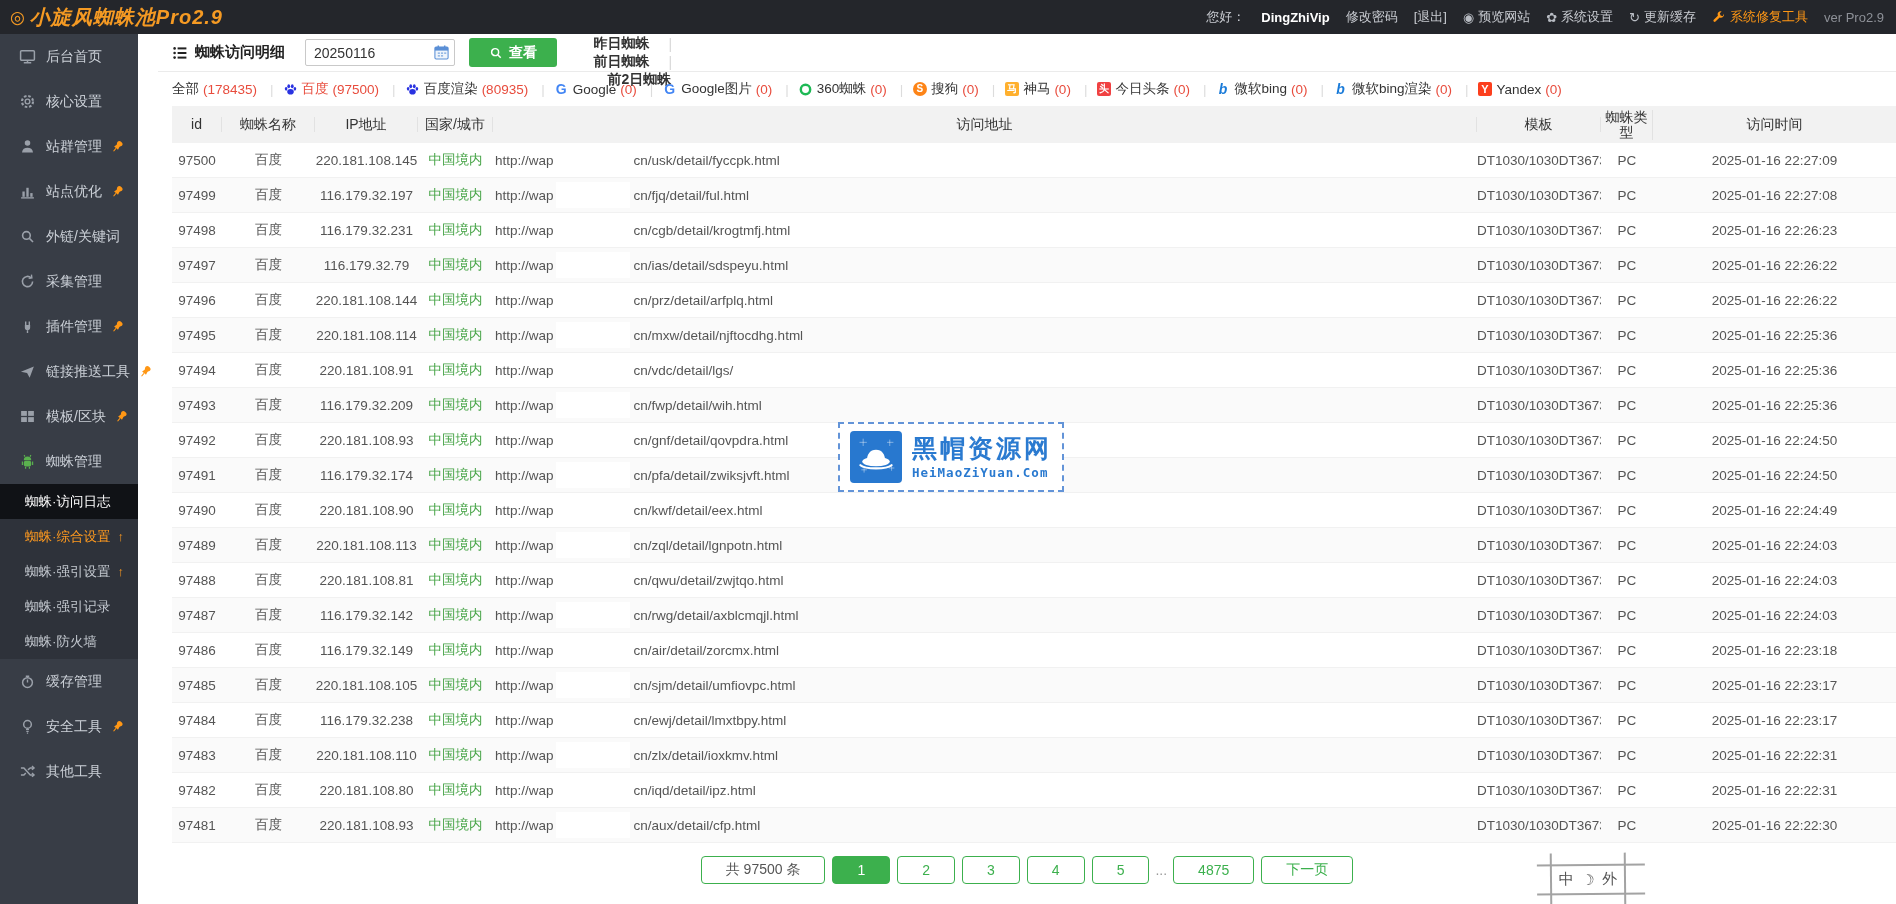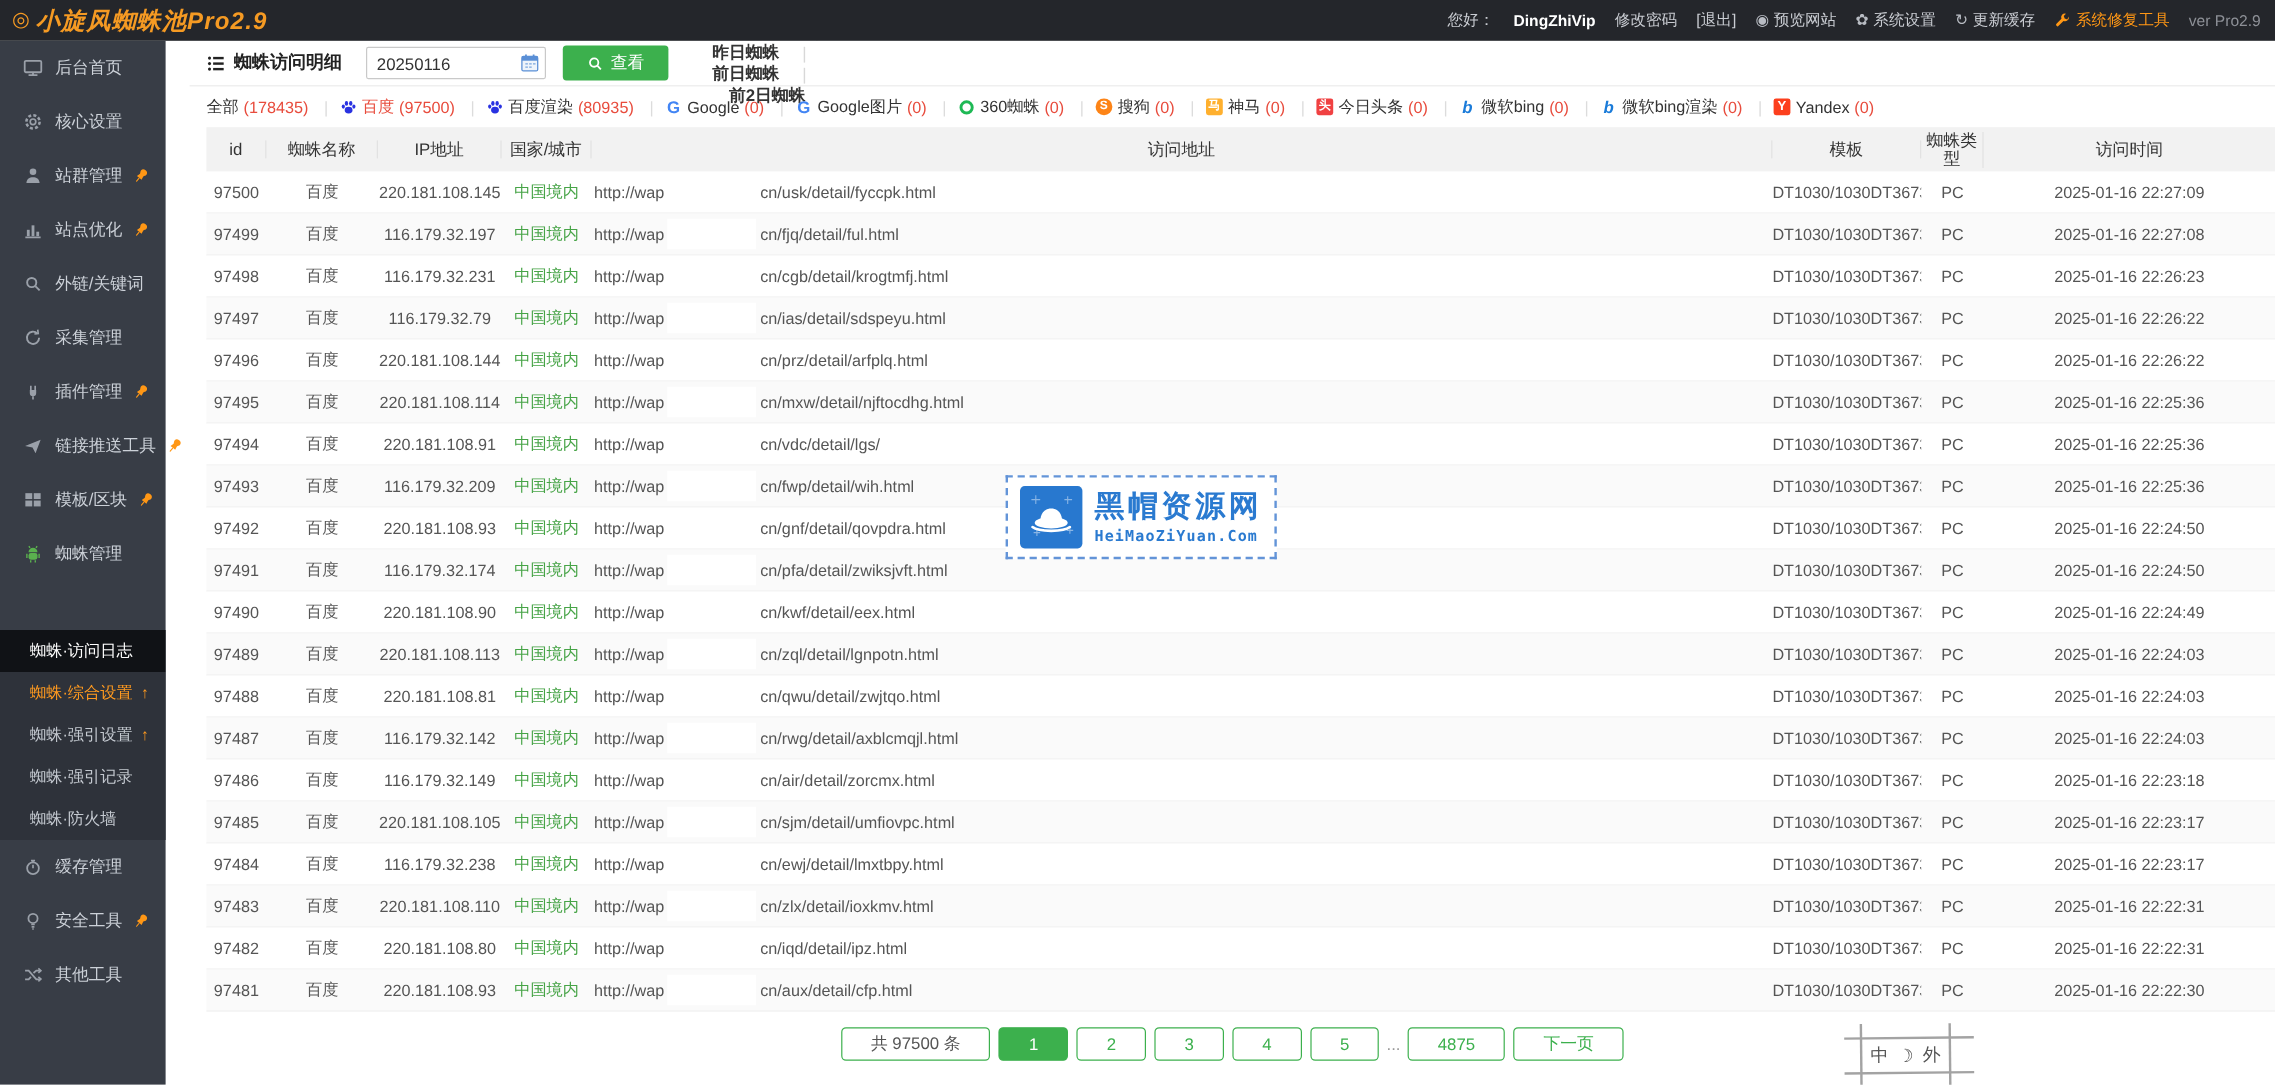--- a/index.html
+++ b/index.html
@@ -17,35 +17,35 @@
   .tb-ic { font-size:13px; color:#b8bcc3; }
   .tb-repair { color:var(--orange); }
   .tb-ver { color:#8d9097; }
 
   
   .sidebar { position:absolute; top:34px; left:0; bottom:0; width:138px; background:#383d46; z-index:20; }
   .side-item { height:45px; display:flex; align-items:center; padding-left:19px; color:#ccd1d8; font-size:14px; cursor:pointer; white-space:nowrap; }
   .side-item .si-icon { width:17px; height:17px; margin-right:10px; color:#9aa0a9; flex:none; }
   .side-item .si-icon.green { color:#5ab14e; }
   .side-item.sub { height:35px; padding-left:25px; font-size:13.5px; background:#2e323a; color:#c4c9d0; }
-  .side-item.sub.active { background:#101216; color:#fff;margin-top:41px; }
+  .side-item.sub.active { background:#101216; color:#fff; }
   .side-item.sub.highlight { color:#ff9a1f; }
   .si-pin { width:15px; height:15px; margin-left:8px; flex:none; }
   .si-arrow { color:#ff9a1f; margin-left:7px; font-size:13px; }
 
   
   .main { position:absolute; left:158px; top:34px; right:0; bottom:0; background:#fff; }
 
   .toolbar { height:38px; display:flex; align-items:center; padding-left:14px; border-bottom:1px solid #ebebeb; }
   .tl-title { display:flex; align-items:center; gap:7px; font-size:15px; font-weight:bold; color:#222; }
   .tl-title .ic { width:16px; height:16px; }
   .date-wrap { position:relative; margin-left:20px;text-decoration:underline; }
   .date-input { width:150px; height:27px; border:1px solid #c9c9c9; border-radius:2px; font-size:14px; color:#333; padding:0 26px 0 8px; font-family:inherit; }
   .cal-ic { position:absolute; right:5px; top:5px; width:17px; height:17px; cursor:pointer; }
-  .view-btn { margin-left:14px; height:29px; background:var(--green); color:#fff; border:none; border-radius:3px; font-size:14px; padding:0 20px; display:flex; align-items:center; gap:6px; cursor:pointer; font-family:inherit; }
+  .view-btn { margin-left:14px; height:29px; background:var(--green); color:#fff; border:none; border-radius:3px; font-size:14px; padding:0 20px; display:flex; align-items:center; gap:6px; cursor:pointer; font-family:inherit;font-weight:bold; }
   .view-btn .ic { width:14px; height:14px; }
   .quick-links { display:flex; align-items:center; margin-left:26px; font-size:14px; color:#333; font-weight:bold;flex-direction:column; }
   .q-link { display:flex; align-items:center; gap:6px; cursor:pointer; }
   .q-link .ic { width:15px; height:15px; color:#8f949b; }
   .q-link:not(:last-child)::after { content:"|"; color:#d8d8d8; margin:0 13px; font-weight:normal; }
 
   .filter-bar { height:34px; display:flex; align-items:center; padding-left:14px; font-size:13.5px; color:#333; white-space:nowrap; }
   .f-item { display:flex; align-items:center; gap:4px; cursor:pointer; }
   .f-item:not(:last-child)::after { content:"|"; color:#dcdcdc; margin:0 9px; }
   .f-count { color:var(--red); }
@@ -75,21 +75,21 @@
 
   
   .pagination { display:flex; align-items:center; justify-content:center; gap:7px; margin-top:13px; font-size:14px; }
   .pg-box { display:inline-flex; align-items:center; justify-content:center; min-width:30px; height:28px; padding:0 24px; border:1px solid var(--green); border-radius:4px; color:var(--green); background:#fff; cursor:pointer; text-decoration:none; }
   .pg-total { color:#555; cursor:default; }
   .pg-page.active { background:var(--green); color:#fff; }
   .pg-ellipsis { color:#999; margin:0 -1px; }
   .pg-pages { display:contents; }
 
   
-  .watermark { position:absolute; left:838px; top:396px; width:226px; height:70px; border:2px dashed #6394d8; background:rgba(255,255,255,.96); display:flex; align-items:center; padding:0 10px; gap:10px; z-index:40; }
+  .watermark { position:absolute; left:838px; top:422px; width:226px; height:70px; border:2px dashed #6394d8; background:rgba(255,255,255,.96); display:flex; align-items:center; padding:0 10px; gap:10px; z-index:40; }
   .wm-logo { width:52px; height:52px; background:#2878cf; border-radius:4px; flex:none; display:flex; align-items:center; justify-content:center; }
   .wm-logo svg { width:44px; height:44px; }
   .wm-text { display:flex; flex-direction:column; line-height:1.15; }
   .wm-title { font-size:25px; letter-spacing:3px; color:var(--blue); font-weight:600; white-space:nowrap; }
   .wm-sub { font-size:12.5px; font-weight:bold; color:var(--blue); font-family:"DejaVu Sans Mono","Liberation Mono",monospace; letter-spacing:1px; margin-top:3px; }
 
   
   .corner-widget { position:absolute; left:1545px; top:861px; width:88px; height:37px; z-index:50; display:flex; align-items:center; justify-content:space-around; padding:0 12px 0 10px; color:#555; transform:rotate(-.6deg); background:#fff; }
   .cw-l { position:absolute; background:#a3a3a3; }
   .cw-h1 { left:-8px; right:-12px; top:3px; height:2px; }

